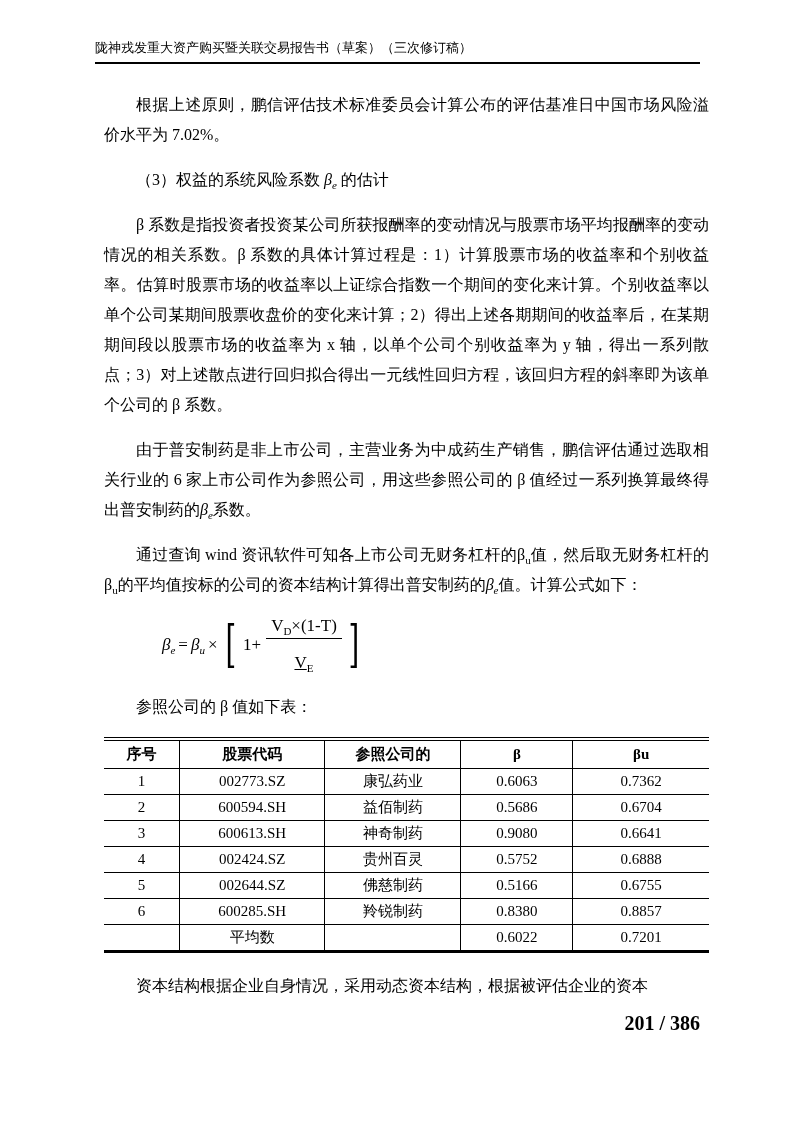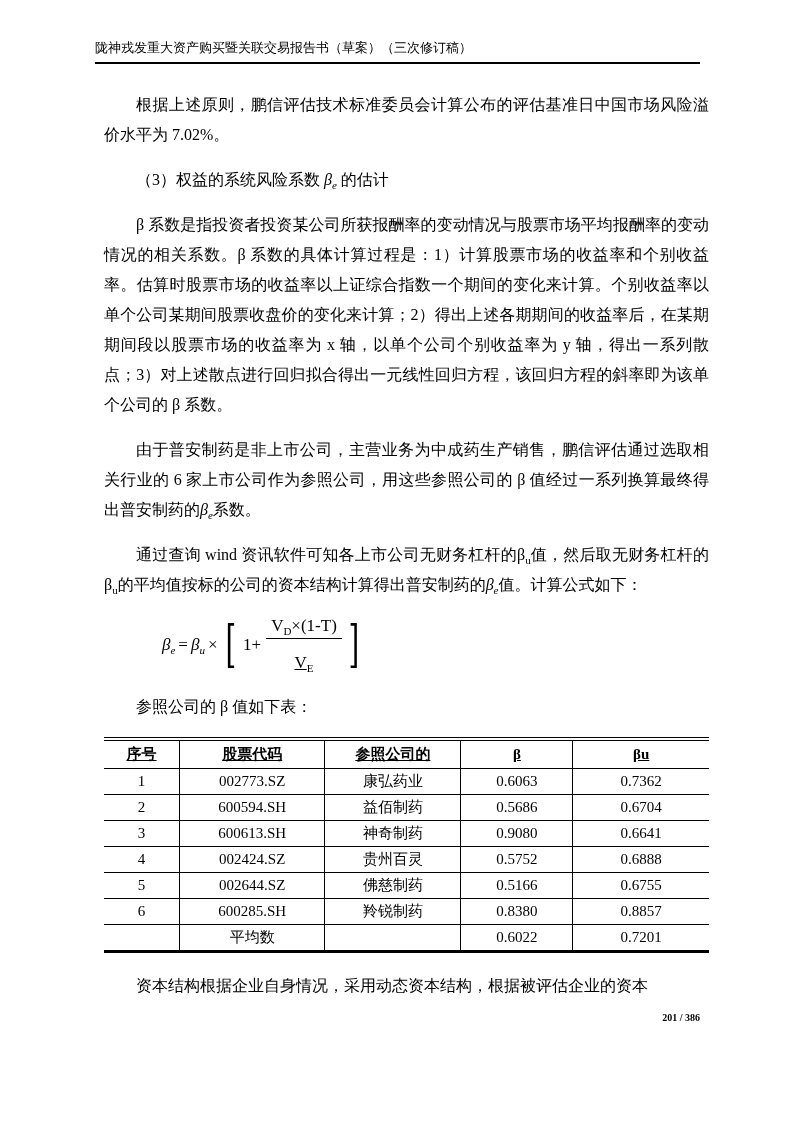--- a/index.html
+++ b/index.html
@@ -69,30 +69,30 @@
   }
   table.beta-table th, table.beta-table td {
     border-right: 1px solid #000;
     border-bottom: 1px solid #000;
     text-align: center;
     height: 25px;
     padding: 0 4px;
     line-height: 1.2;
     font-weight: normal;
   }
-  table.beta-table th { font-weight: bold; height: 27px; border-bottom: 1.5px solid #000; text-decoration: underline; }
+  table.beta-table th { font-weight: bold; height: 27px; border-bottom: 1.5px solid #000; }
   table.beta-table th:last-child, table.beta-table td:last-child { border-right: none; }
   table.beta-table tr:last-child td { border-bottom: none; }
 
   
   .page-footer {
     position: absolute;
     left: 95px; top: 1012px; width: 605px;
     text-align: right;
-    font-size: 10px; font-weight: bold;
+    font-size: 20px; font-weight: bold;
   }
 </style>
 </head>
 <body>
 
 <div class="page">
 
   <div class="page-header">
     <span>陇神戎发</span>
     <span>重大资产购买暨关联交易报告书（草案）（三次修订稿）</span>

